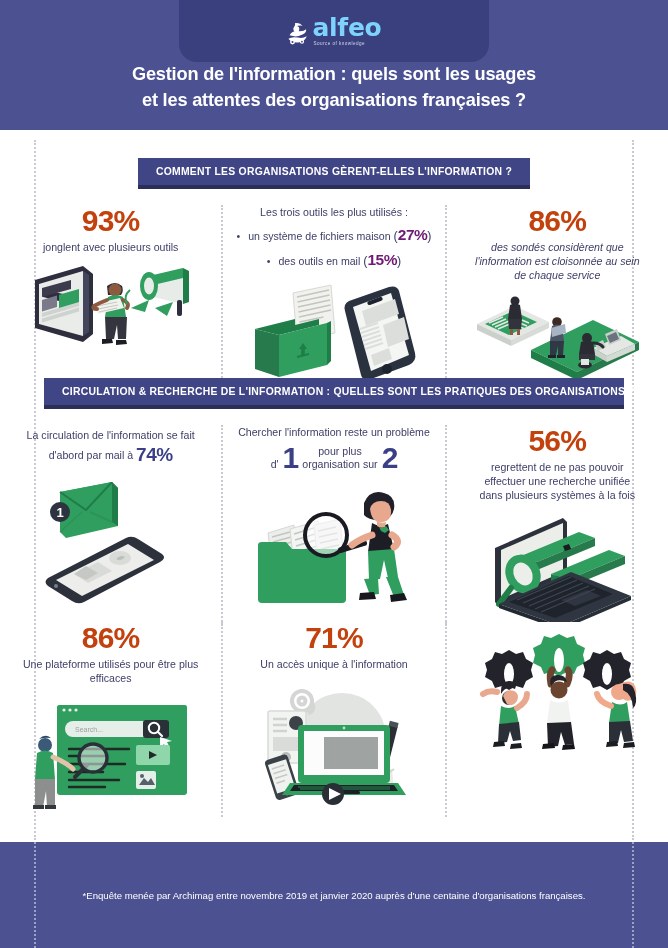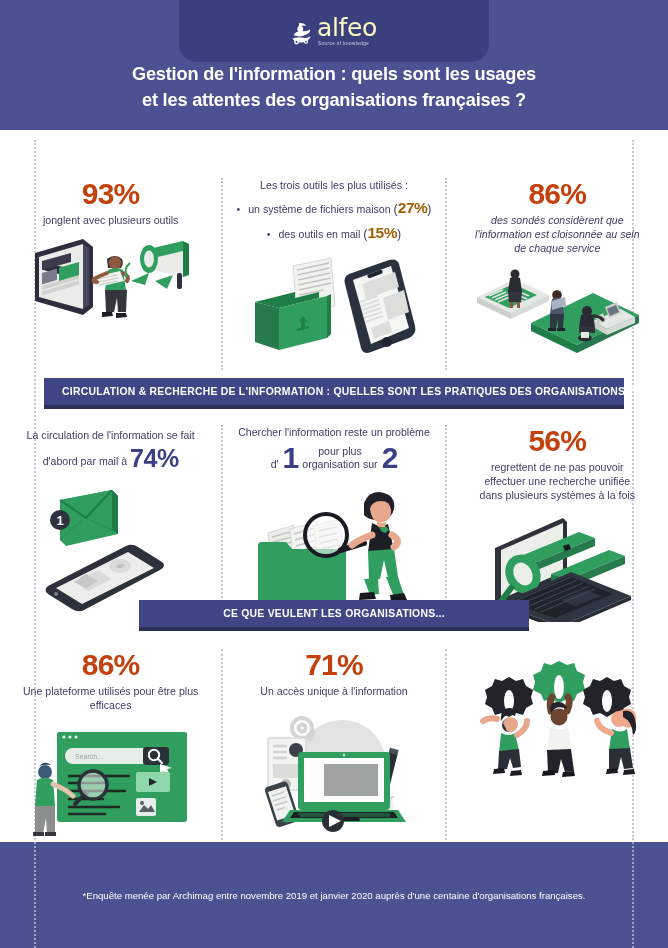--- a/index.html
+++ b/index.html
@@ -26,21 +26,21 @@
     transform: translateX(-50%);
     width: 310px; height: 62px;
     background: #3a3f7e;
     border-radius: 0 0 18px 18px;
     display: flex; align-items: center; justify-content: center;
   }
   .logo-wrap { display: flex; align-items: flex-end; gap: 2px; }
   .logo-mark { width: 24px; height: 26px; display:block; }
   .logo-text-col { display: flex; flex-direction: column; align-items: flex-start; line-height: 1; }
   .logo-word {
-    color: #fef9c3; font-size: 25px; font-weight: 400;
+    color: #7dd3fc; font-size: 25px; font-weight: 700;
     letter-spacing: -0.3px; font-family: "DejaVu Sans", sans-serif;
   }
   .logo-tag {
     color: #d6d8ea; font-size: 4.6px; letter-spacing: 0.45px;
     margin-top: 2px; margin-left: 1px;
   }
   .head-title {
     position: absolute; left: 0; right: 0; top: 62px;
     text-align: center;
     color: #ffffff;
@@ -124,30 +124,30 @@
     color: #3f4068;
     font-size: 10.6px;
     line-height: 1.62;
   }
   .bullets li::before {
     content: "\2022";
     color: #3f4068;
     margin-right: 5px;
   }
   .pct-in {
-    color: #a16207;
+    color: #701a75;
     font-size: 15.5px;
     font-weight: 800;
     letter-spacing: -0.5px;
   }
   .pct-paren { color: #3f4068; font-size: 12.5px; }
 
   .inline-strong {
     color: #3b3f86;
-    font-size: 25px;
+    font-size: 19px;
     font-weight: 800;
     letter-spacing: -0.5px;
     vertical-align: -2px;
   }
 
   .ratio-row {
     display: flex; align-items: center; justify-content: center;
     gap: 4px; margin-top: 1px;
   }
   .ratio-num {
@@ -210,20 +210,23 @@
     <div class="head-title">
       <span>Gestion de l'information : quels sont les usages</span>
       <span class="l2">et les attentes des organisations françaises ?</span>
     </div>
   </div>
 
   <div class="panel">
     <div class="dotted-frame"></div>
 
     <div style="position:absolute;top:28px;left:0;right:0;">
+      <div class="banner-row">
+        <div class="banner">COMMENT LES ORGANISATIONS GÈRENT-ELLES L'INFORMATION ?</div>
+      </div>
 
       <div class="cols" style="margin-top:20px;">
 
         <div class="col">
           <div class="stat-big">93%</div>
           <div class="stat-cap">jonglent avec plusieurs outils</div>
           <div class="art">
             <svg width="160" height="110" viewBox="0 0 160 110">
 
               <g>
@@ -493,23 +496,20 @@
                   <path d="M42 88 l54 -23 M48 91 l54 -23 M54 94 l54 -23 M60 97 l54 -23 M66 100 l54 -23"></path>
                 </g>
               </g>
             </svg>
           </div>
         </div>
       </div>
     </div>
 
     <div style="position:absolute;top:470px;left:0;right:0;">
-      <div class="banner-row">
-        <div class="banner" style="width:390px;">CE QUE VEULENT LES ORGANISATIONS...</div>
-      </div>
 
       <div class="cols" style="margin-top:22px;">
 
         <div class="col">
           <div class="stat-big">86%</div>
           <div class="stat-cap" style="max-width:195px;">Une plateforme utilisés pour être plus efficaces</div>
           <div class="art" style="margin-top:8px;">
             <svg width="175" height="120" viewBox="0 0 175 120">
               <rect x="34" y="12" width="130" height="90" rx="3" fill="#2f9e5e"></rect>
               <rect x="34" y="12" width="130" height="10" rx="3" fill="#2f9e5e"></rect>

